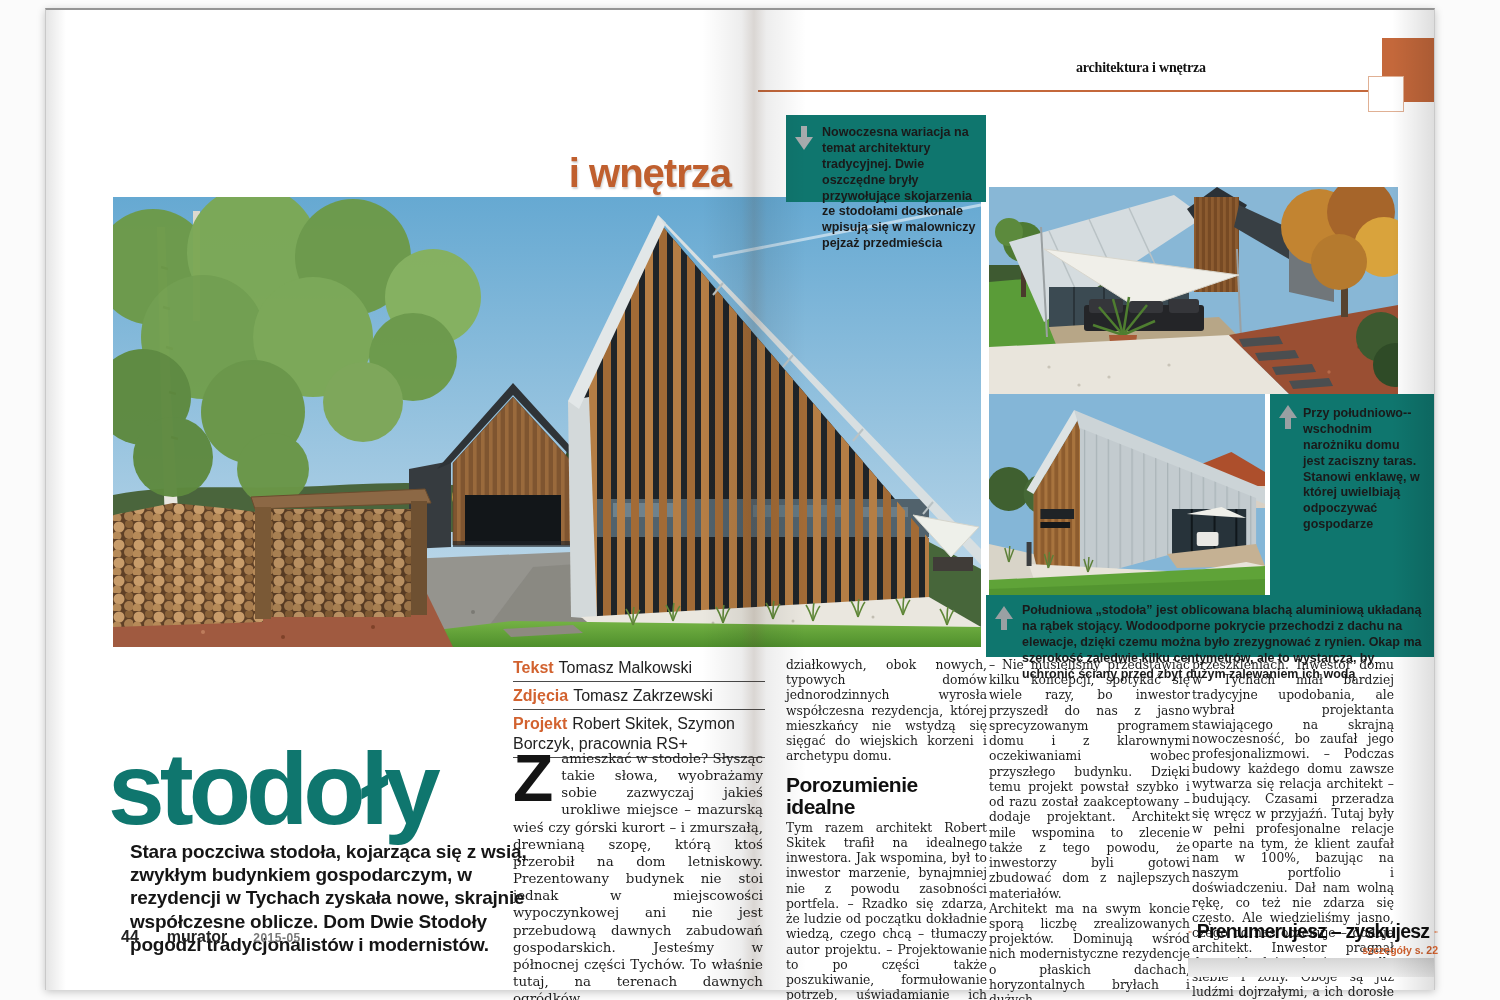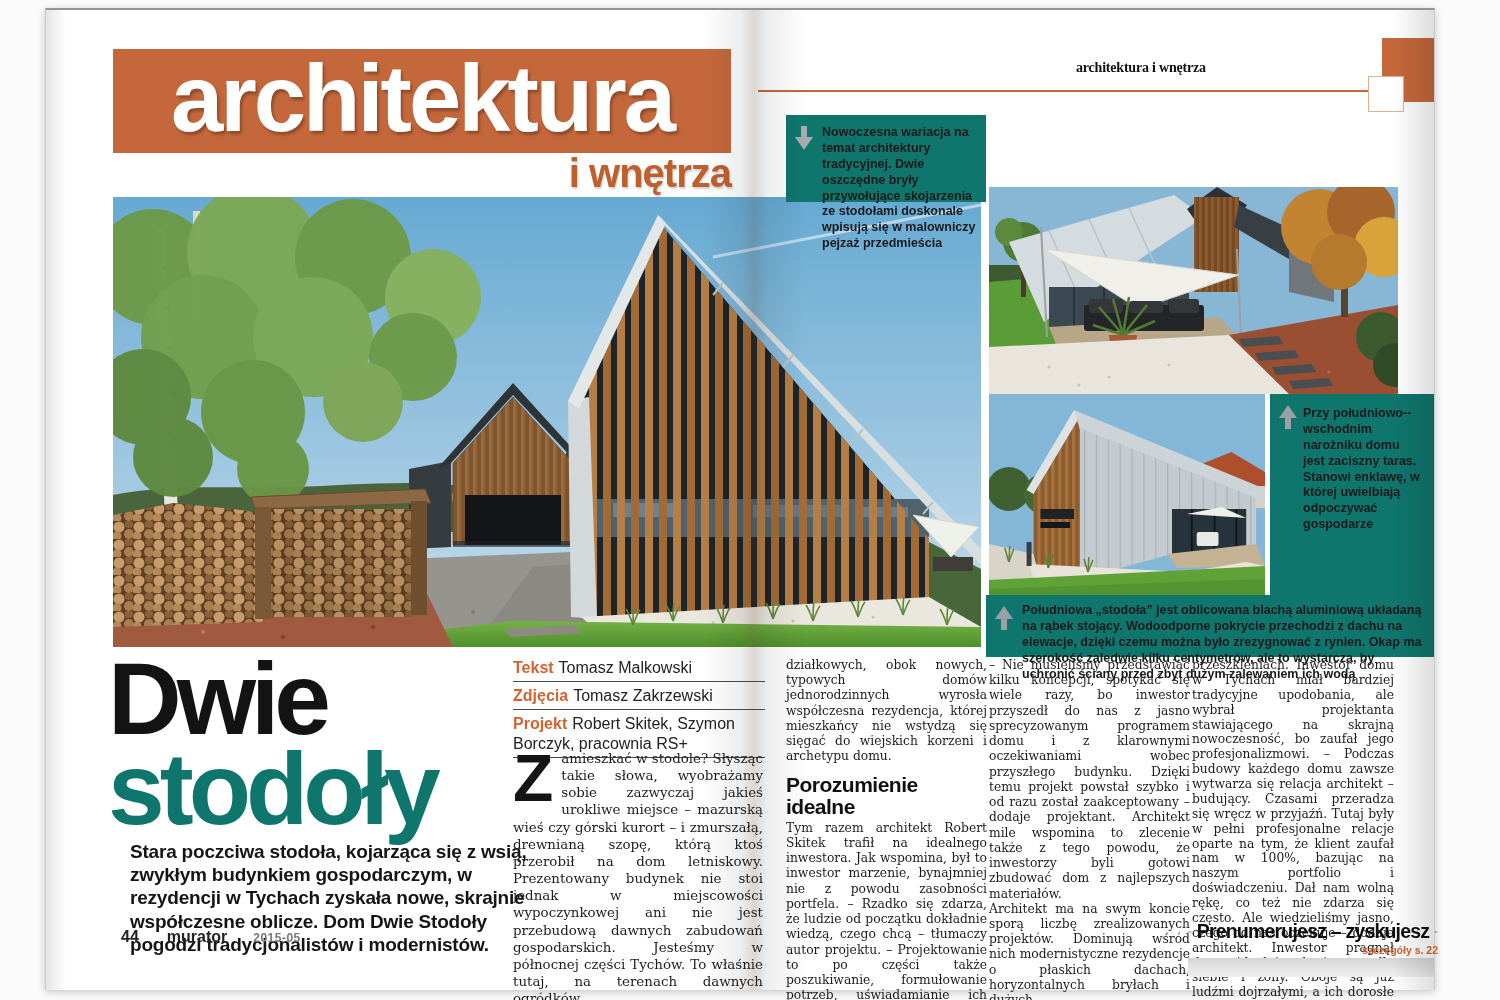--- a/index.html
+++ b/index.html
@@ -118,23 +118,20 @@
   .promo-label{font-size:19.5px;font-weight:700;letter-spacing:-0.8px;white-space:nowrap;color:#0e0e0e;}
   .promo-sub{text-align:right;color:#D2622F;font-size:10.5px;font-weight:700;margin-top:1px;}
   .promo-bar{position:absolute;left:1142px;top:948px;width:246px;height:19px;
     background:linear-gradient(#d5d5d5,#f0f0f0);}
 </style>
 </head>
 <body>
 
 <div class="spread">
 
-  <div class="kicker-block">
-    <span class="kicker-title">architektura</span>
-  </div>
   <div class="kicker-sub">i wnętrza</div>
 
   <div class="rp-header">architektura i wnętrza</div>
   <div class="rp-rule"></div>
   <div class="sq-orange"></div>
   <div class="sq-white"></div>
 
   <div class="photo photo-main">
     <svg viewBox="0 0 868 450" preserveAspectRatio="none">
       <defs>
@@ -451,21 +448,20 @@
   </div>
 
   <div class="cap cap3">
     <svg class="cap-arrow" width="18" height="24" viewBox="0 0 18 24">
       <polygon points="9,0 0,13 18,13" fill="#9aa0a3"></polygon>
         <rect x="6" y="12" width="6" height="12" fill="#9aa0a3"></rect>
     </svg>
     <span>Południowa „stodoła” jest oblicowana blachą aluminiową układaną na rąbek stojący. Wodoodporne pokrycie przechodzi z dachu na elewacje, dzięki czemu można było zrezygnować z rynien. Okap ma szerokość zaledwie kilku centymetrów, ale to wystarcza, by uchronić ściany przed zbyt dużym zalewaniem ich wodą</span>
   </div>
 
-  <div class="title-black">Dwie</div>
   <div class="title-orange">stodoły</div>
   <div class="standfirst">Stara poczciwa stodoła, kojarząca się z wsią, zwykłym budynkiem gospodarczym, w rezydencji w Tychach zyskała nowe, skrajnie współczesne oblicze. Dom Dwie Stodoły pogodzi tradycjonalistów i modernistów.</div>
 
   <div class="credits">
     <div class="credit-row">
       <span class="credit-label">Tekst</span><span>Tomasz Malkowski</span>
     </div>
     <div class="credit-row">
       <span class="credit-label">Zdjęcia</span><span>Tomasz Zakrzewski</span>
     </div>

